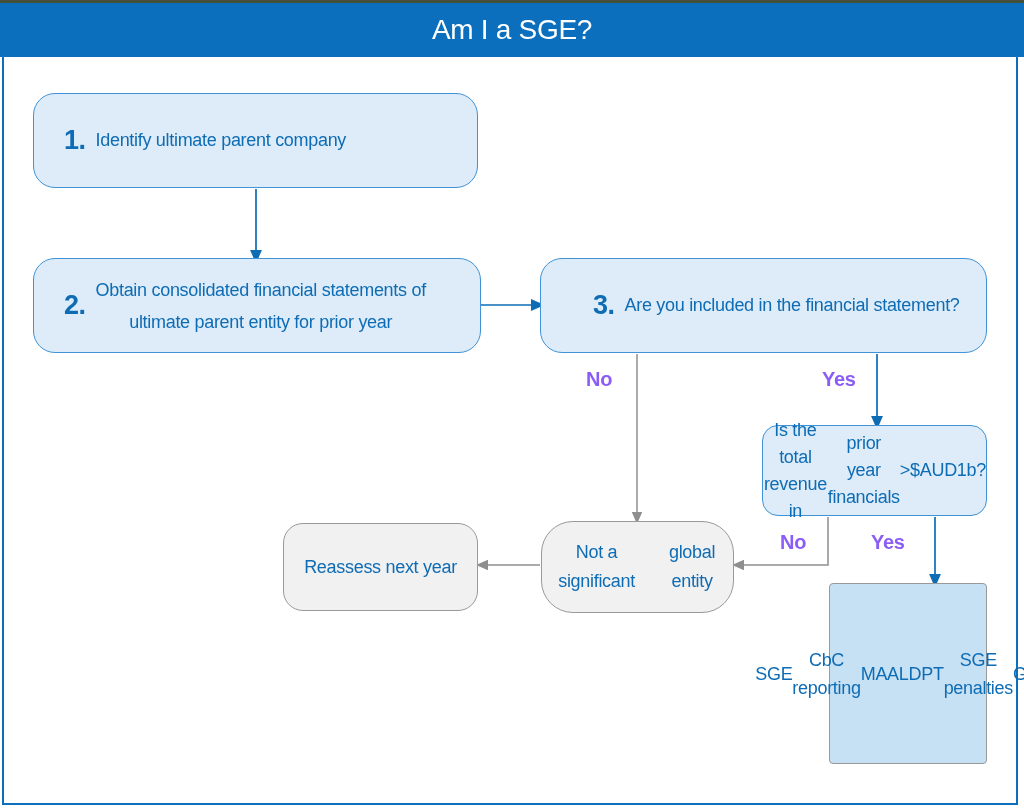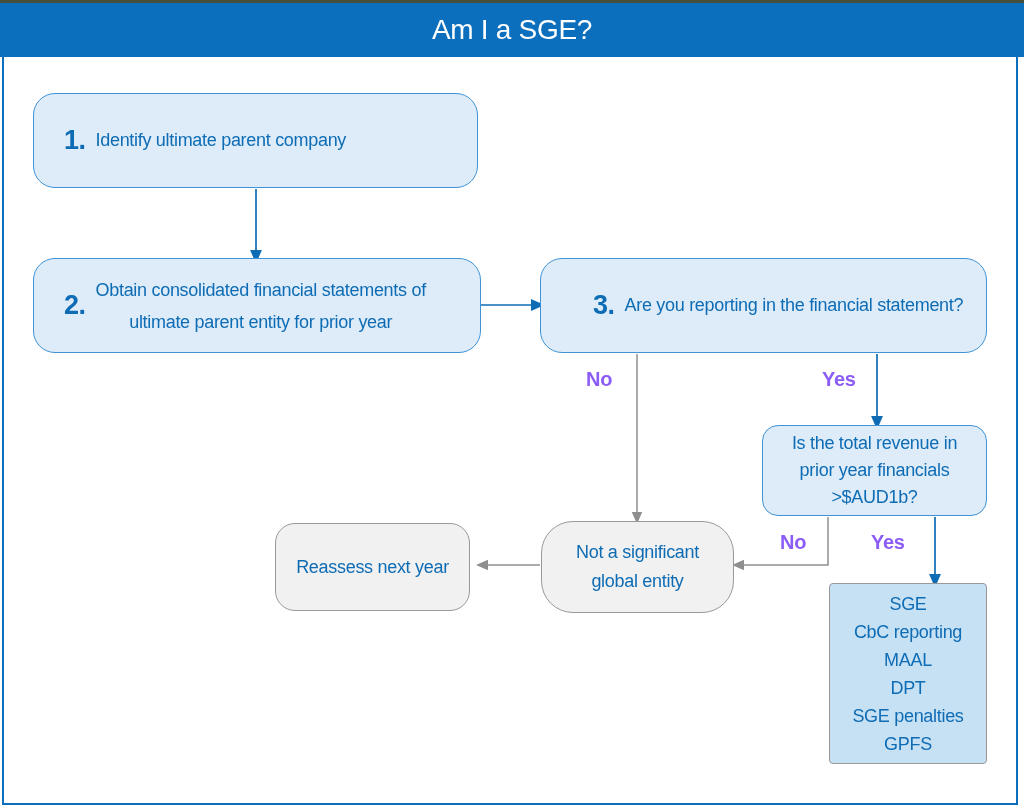--- a/index.html
+++ b/index.html
@@ -23,21 +23,21 @@
   .box{
     position:absolute;box-sizing:border-box;
     color:#0e6cb5;font-size:18px;letter-spacing:-0.3px;
     display:flex;align-items:center;
   }
   .bluebox{background:#ddecf8;border:1.5px solid #3f93d6;}
   .graybox{background:#f1f1f1;border:1.5px solid #999999;}
   .sgebox{background:#c7e1f4;border:1.5px solid #999999;}
   .num{font-size:27px;font-weight:700;margin-right:10px;letter-spacing:-0.5px;}
   .lines div{white-space:nowrap;}
-  .col{flex-direction:column;justify-content:center;text-align:left;}
+  .col{flex-direction:row;justify-content:center;text-align:center;}
   .branch-label{
     position:absolute;color:#8b5cf6;font-size:20px;font-weight:700;letter-spacing:-0.3px;
   }
 </style>
 </head>
 <body>
 
 <div class="page">
 
   <div class="strip-top"></div>
@@ -77,42 +77,42 @@
     <span class="num">2.</span>
     <div class="lines" style="text-align:center;line-height:32px;">
       <div>Obtain consolidated financial statements of</div>
       <div>ultimate parent entity for prior year</div>
     </div>
   </div>
 
   <div class="box bluebox" style="left:540px;top:258px;width:447px;height:95px;border-radius:22px;padding-left:52px;">
     <span class="num">3.</span>
     <div class="lines">
-      <div>Are you reporting in the financial statement?</div>
+      <div>Are you included in the financial statement?</div>
     </div>
   </div>
 
   <div class="branch-label" style="left:586px;top:368px;">No</div>
   <div class="branch-label" style="left:822px;top:368px;">Yes</div>
 
   <div class="box bluebox col" style="left:762px;top:425px;width:225px;height:91px;border-radius:16px;line-height:27px;">
     <div>Is the total revenue in</div>
     <div>prior year financials</div>
     <div>&gt;$AUD1b?</div>
   </div>
 
   <div class="branch-label" style="left:780px;top:531px;">No</div>
   <div class="branch-label" style="left:871px;top:531px;">Yes</div>
 
   <div class="box graybox col" style="left:541px;top:521px;width:193px;height:92px;border-radius:32px;line-height:29px;">
     <div>Not a significant</div>
     <div>global entity</div>
   </div>
 
-  <div class="box graybox col" style="left:275px;top:523px;width:195px;height:88px;border-radius:20px;">
+  <div class="box graybox col" style="left:283px;top:523px;width:195px;height:88px;border-radius:20px;">
     <div>Reassess next year</div>
   </div>
 
   <div class="box sgebox col" style="left:829px;top:583px;width:158px;height:181px;border-radius:4px;line-height:28px;">
     <div>SGE</div>
     <div>CbC reporting</div>
     <div>MAAL</div>
     <div>DPT</div>
     <div>SGE penalties</div>
     <div>GPFS</div>

